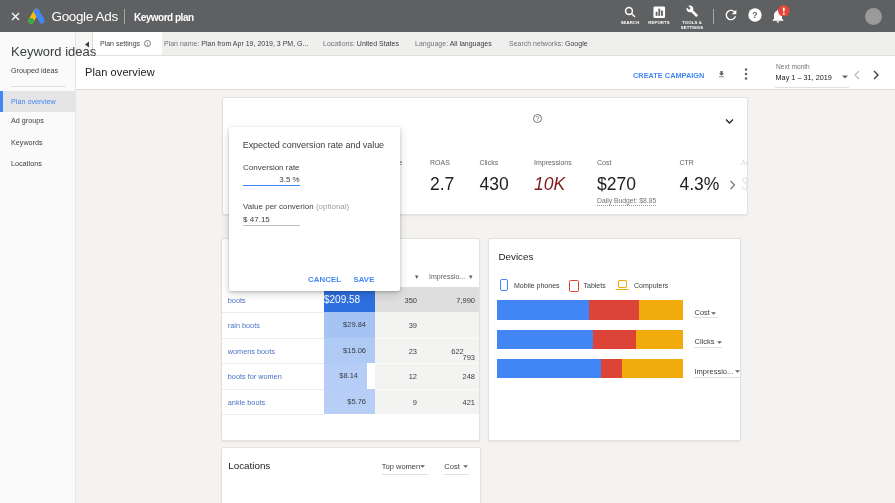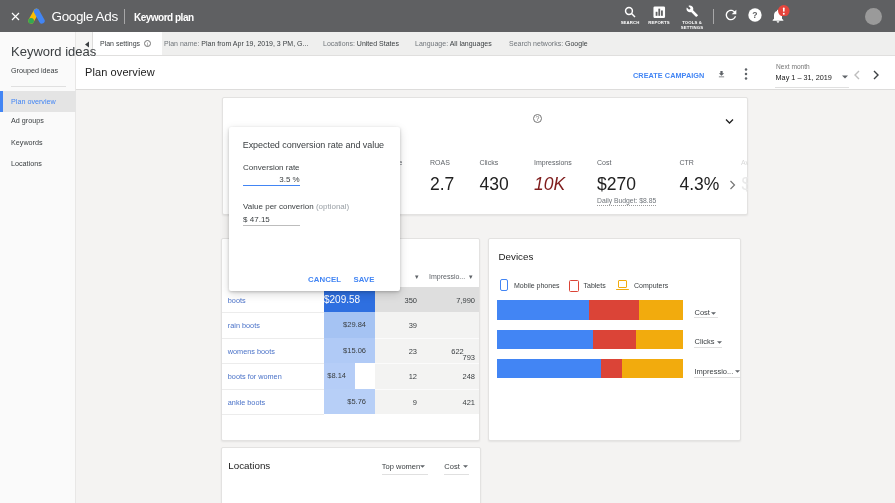--- a/index.html
+++ b/index.html
@@ -138,21 +138,21 @@
     <div class="abs" style="left:193px;top:34px;font-size:7px;color:#5f6368;">▾</div>
     <div class="abs" style="left:207px;top:34px;font-size:7px;color:#5f6368;">Impressio...</div>
     <div class="abs" style="left:247px;top:34px;font-size:7px;color:#5f6368;">▾</div>
 
     <div class="abs" style="left:153px;top:48px;width:104px;height:25.4px;background:#dedede;"></div>
     <div class="abs" style="left:153px;top:73.4px;width:104px;height:101.8px;background:#f3f3f2;"></div>
 
     <div class="abs" style="left:102px;top:48px;width:51px;height:25.4px;background:#2e6fe0;color:#fff;font-size:10px;text-align:left;line-height:25.4px;padding-right:9px;">$209.58</div>
     <div class="abs" style="left:102px;top:73.4px;width:51px;height:25.4px;background:#a5c3f3;color:#3c4043;font-size:7.5px;text-align:right;line-height:25.4px;padding-right:9px;">$29.84</div>
     <div class="abs" style="left:102px;top:98.8px;width:51px;height:25.4px;background:#b0caf6;color:#3c4043;font-size:7.5px;text-align:right;line-height:25.4px;padding-right:9px;">$15.06</div>
-    <div class="abs" style="left:102px;top:124.2px;width:31px;height:25.4px;background:#b5cdf7;color:#3c4043;font-size:7.5px;text-align:right;line-height:25.4px;padding-right:9px;">$8.14</div>
+    <div class="abs" style="left:102px;top:124.2px;width:43px;height:25.4px;background:#b5cdf7;color:#3c4043;font-size:7.5px;text-align:right;line-height:25.4px;padding-right:9px;">$8.14</div>
     <div class="abs" style="left:102px;top:149.6px;width:51px;height:25.4px;background:#b7cff7;color:#3c4043;font-size:7.5px;text-align:right;line-height:25.4px;padding-right:9px;">$5.76</div>
 
     <div class="abs" style="left:5.8px;top:57px;font-size:7.3px;color:#4a72c8;">boots</div>
     <div class="abs" style="left:5.8px;top:82.4px;font-size:7.3px;color:#4a72c8;">rain boots</div>
     <div class="abs" style="left:5.8px;top:107.8px;font-size:7.3px;color:#4a72c8;">womens boots</div>
     <div class="abs" style="left:5.8px;top:133.2px;font-size:7.3px;color:#4a72c8;">boots for women</div>
     <div class="abs" style="left:5.8px;top:158.6px;font-size:7.3px;color:#4a72c8;">ankle boots</div>
 
     <div class="abs" style="left:160px;top:57px;width:35px;text-align:right;font-size:7.5px;color:#3c4043;">350</div>
     <div class="abs" style="left:160px;top:82.4px;width:35px;text-align:right;font-size:7.5px;color:#3c4043;">39</div>

